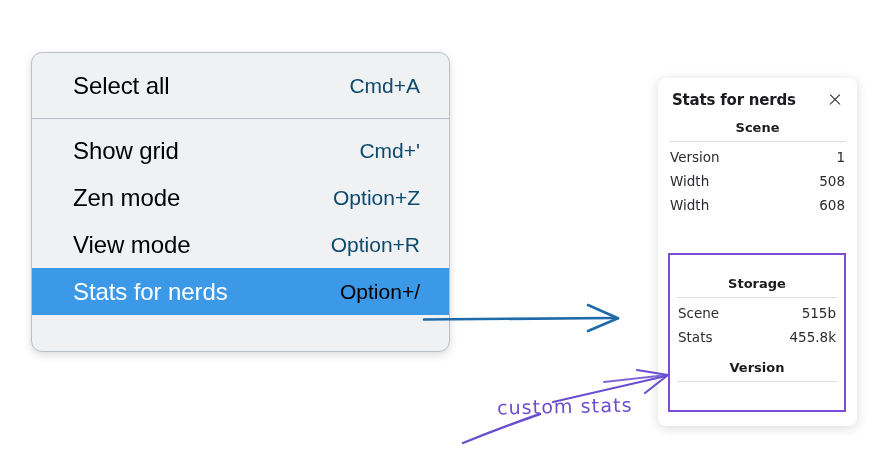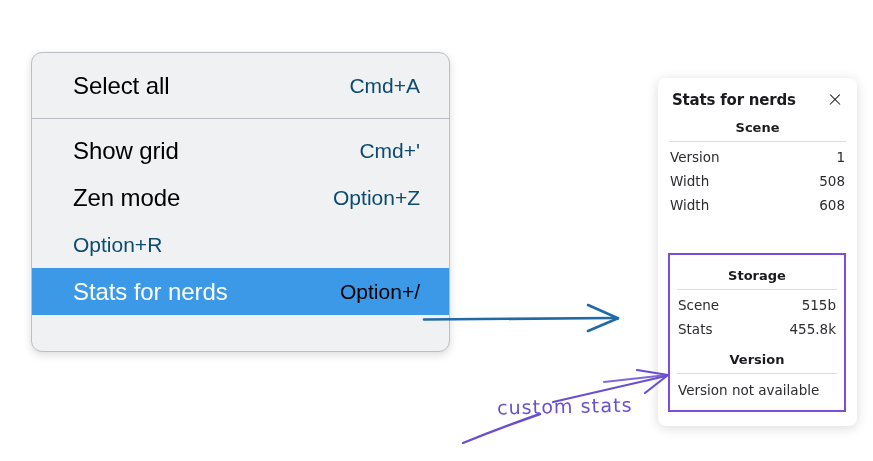--- a/index.html
+++ b/index.html
@@ -174,21 +174,21 @@
     background: transparent;
     pointer-events: none;
   }
   #boxed-sections {
     position: absolute;
     left: 10px;
     top: 175px;
     width: 178px;
     height: 159px;
     box-sizing: border-box;
-    padding: 4px 9px;
+    padding: 12px 9px;
   }
 
   
   #annotation-layer {
     position: absolute;
     left: 0;
     top: 0;
     width: 873px;
     height: 461px;
     pointer-events: none;
@@ -222,20 +222,21 @@
   <div class="menu-group bottom">
     <div class="menu-item">
       <span class="mi-label">Show grid</span>
       <span class="mi-shortcut">Cmd+'</span>
     </div>
     <div class="menu-item">
       <span class="mi-label">Zen mode</span>
       <span class="mi-shortcut">Option+Z</span>
     </div>
     <div class="menu-item">
+      <span class="mi-label">View mode</span>
       <span class="mi-shortcut">Option+R</span>
     </div>
     <div class="menu-item selected">
       <span class="mi-label">Stats for nerds</span>
       <span class="mi-shortcut">Option+/</span>
     </div>
     <div class="menu-tail"></div>
   </div>
 
 </div>
@@ -280,21 +281,20 @@
       <span class="sr-key">Scene</span>
       <span class="sr-val">515b</span>
     </div>
     <div class="stat-row">
       <span class="sr-key">Stats</span>
       <span class="sr-val">455.8k</span>
     </div>
 
     <div class="sect-title">Version</div>
     <div class="sect-rule"></div>
-    <div class="stat-single">Version not available</div>
 
   </div>
 
   <div id="custom-stats-box"></div>
 
 </div>
 
 <svg id="annotation-layer" viewBox="0 0 873 461" xmlns="http://www.w3.org/2000/svg">
 
   <path d="M553 402 L666 376" stroke="#6a4ed0" stroke-width="2.2" fill="none" stroke-linecap="round"></path>

